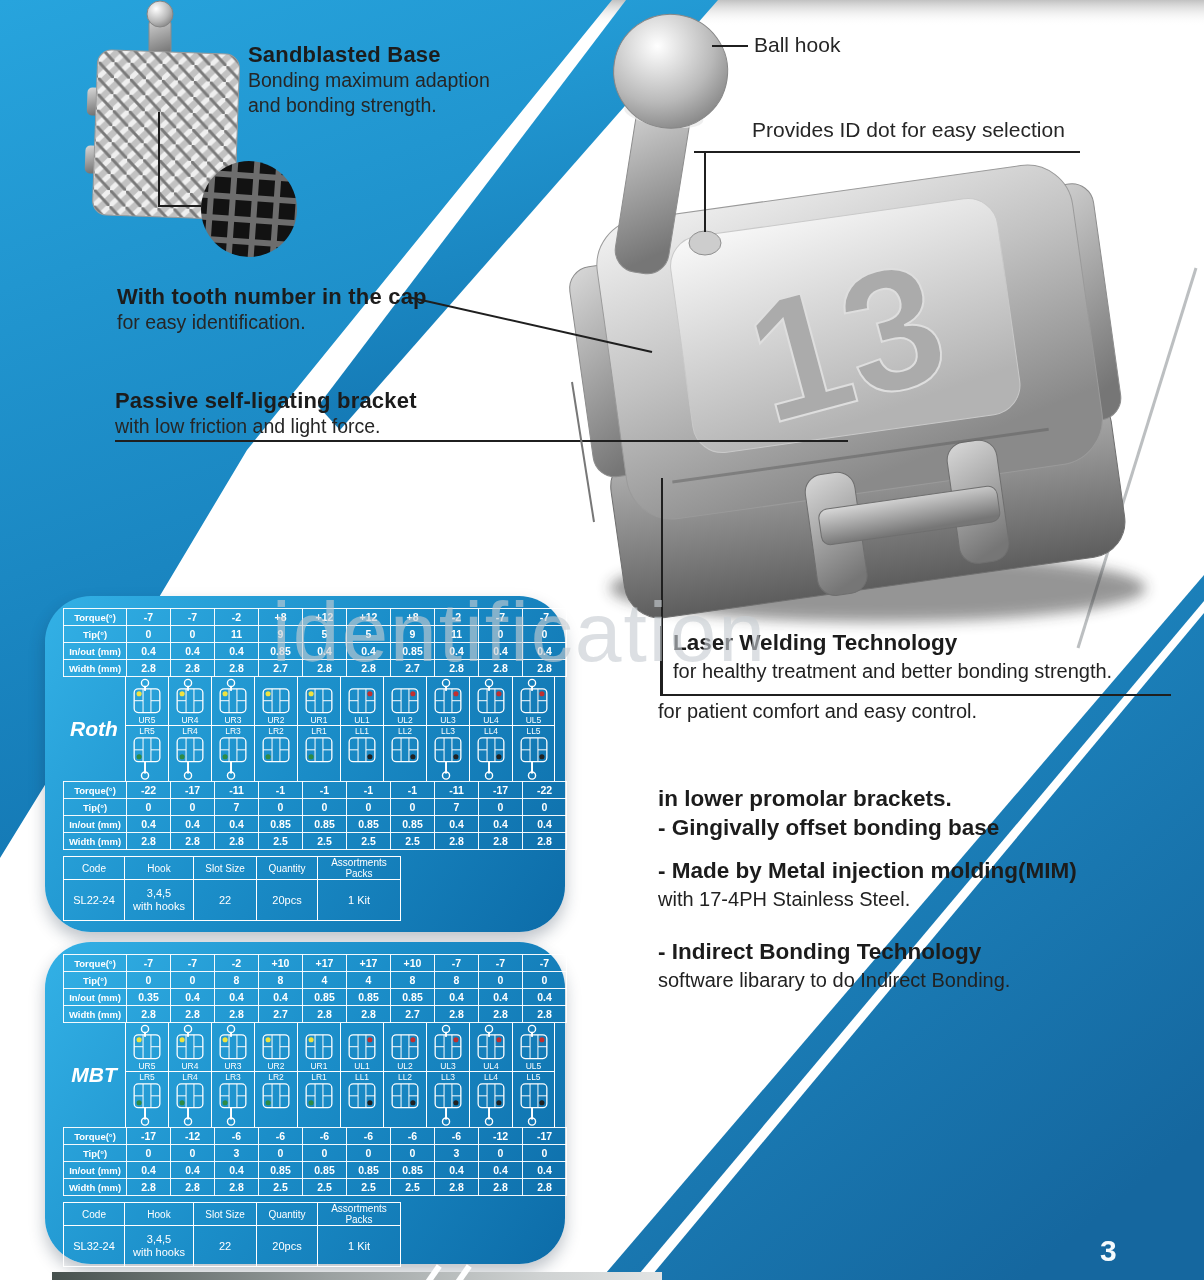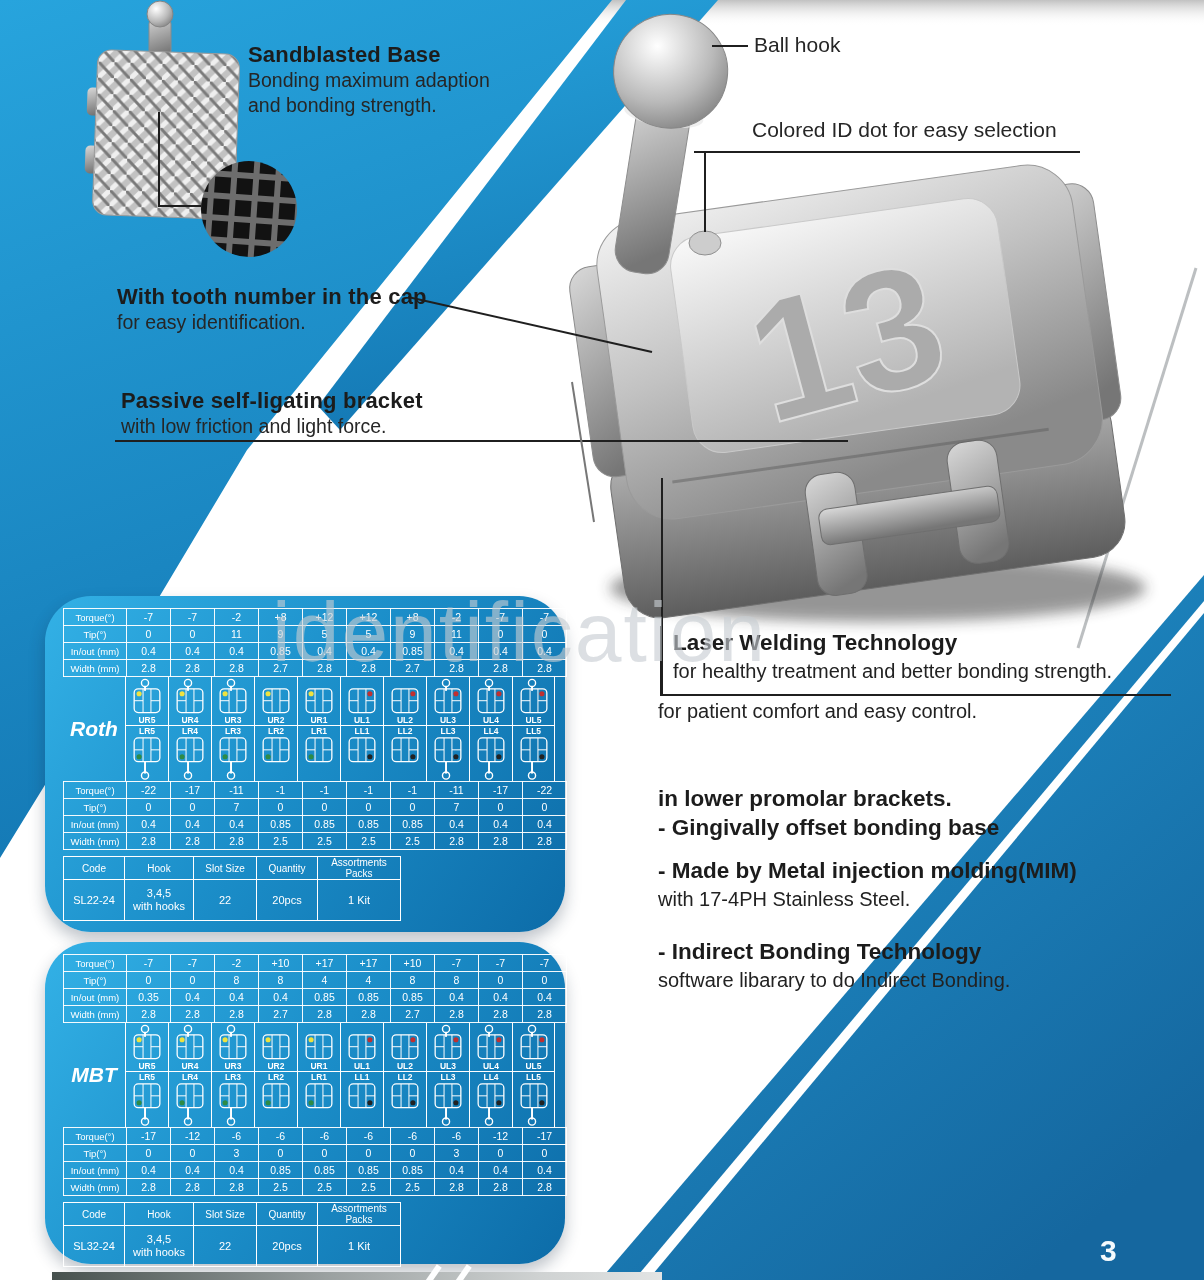--- a/index.html
+++ b/index.html
@@ -16,31 +16,31 @@
   
   .f-title{font-weight:bold;font-size:22.5px;line-height:29px;}
   .f-sub{font-size:20px;line-height:29px;color:#222;}
   .f-box{border-left:3px solid #1f1f1f;border-bottom:2.5px solid #1f1f1f;
          padding:2px 0 8px 10px;width:498px;}
   
   .panel{position:absolute;left:45px;width:520px;border-radius:46px;z-index:5;
          background:linear-gradient(125deg,#33b1e6 0%,#1b8ec9 48%,#0d6ca8 100%);
          box-shadow:0 8px 16px rgba(20,40,60,.28);}
   .panel-inner{padding:12px 0 0 18px;}
-  table.spec{border-collapse:collapse;table-layout:fixed;width:492px;}
+  table.spec{border-collapse:collapse;table-layout:fixed;width:492px;font-weight:bold;}
   table.spec td{border:1px solid rgba(255,255,255,.95);color:#fff;font-size:10.5px;
         text-align:center;height:16px;padding:0;overflow:hidden;white-space:nowrap;}
   table.spec td.lbl{font-size:9.5px;}
   .band{display:flex;width:492px;height:104px;}
   .band .sys{width:62px;color:#fff;font-style:italic;font-weight:bold;font-size:21px;
         display:flex;align-items:center;justify-content:center;}
   .band .col{width:43px;box-sizing:border-box;border-left:1px solid #fff;display:flex;
         flex-direction:column;align-items:center;}
   .band .col:last-child{border-right:1px solid #fff;}
-  .tooth-lbl{font-size:8.5px;line-height:10px;height:10px;color:#fff;width:100%;text-align:center;font-weight:bold;}
+  .tooth-lbl{font-size:8.5px;line-height:10px;height:10px;color:#fff;width:100%;text-align:center;}
   .tooth-lbl.up{border-bottom:1px solid #fff;}
   table.code{border-collapse:collapse;margin-top:6px;}
   table.code td{border:1px solid #fff;color:#fff;text-align:center;padding:0 2px;}
   table.code tr.hd td{height:15px;font-size:10px;}
   table.code tr.vl td{height:40px;font-size:11px;line-height:13px;}
   
   #watermark{position:absolute;left:272px;top:584px;z-index:30;font-size:84px;
        letter-spacing:2px;color:#c7cdd2;opacity:.62;white-space:nowrap;}
   #pageno{position:absolute;left:1100px;top:1234px;z-index:16;color:#f4fafd;
        font-weight:bold;font-size:30px;}
@@ -163,28 +163,28 @@
 </svg>
 
 <div class="abs z15" style="left:248px;top:42px;">
   <div class="c-title">Sandblasted Base</div>
   <div class="c-sub">Bonding maximum adaption</div>
   <div class="c-sub">and bonding strength.</div>
 </div>
 
 <div class="abs z15 c-sub" style="left:754px;top:32px;font-size:21px;">Ball hook</div>
 
-<div class="abs z15 c-sub" style="left:752px;top:117px;font-size:21px;">Colored ID dot for easy selection</div>
+<div class="abs z15 c-sub" style="left:752px;top:117px;font-size:21px;">Provides ID dot for easy selection</div>
 
 <div class="abs z15" style="left:117px;top:284px;">
   <div class="c-title">With tooth number in the cap</div>
   <div class="c-sub">for easy identification.</div>
 </div>
 
-<div class="abs z15" style="left:121px;top:388px;">
+<div class="abs z15" style="left:115px;top:388px;">
   <div class="c-title">Passive self-ligating bracket</div>
   <div class="c-sub">with low friction and light force.</div>
 </div>
 
 <div class="abs z15 f-box" style="left:660px;top:626px;">
   <div class="f-title">Laser Welding Technology</div>
   <div class="f-sub">for healthy treatment and better bonding strength.</div>
 </div>
 
 <div class="abs z15" style="left:658px;top:697px;">

